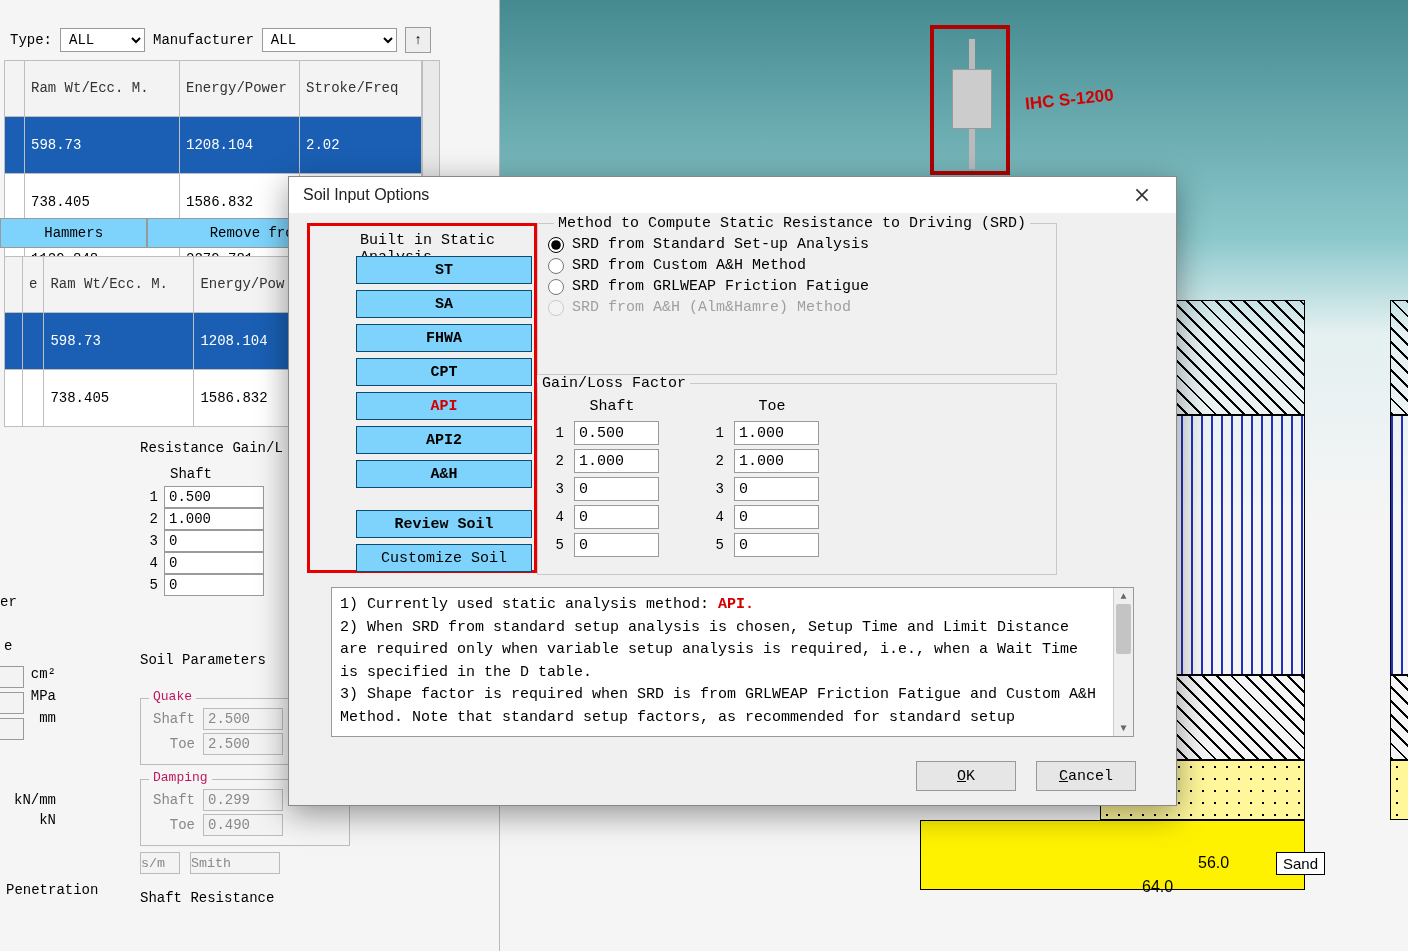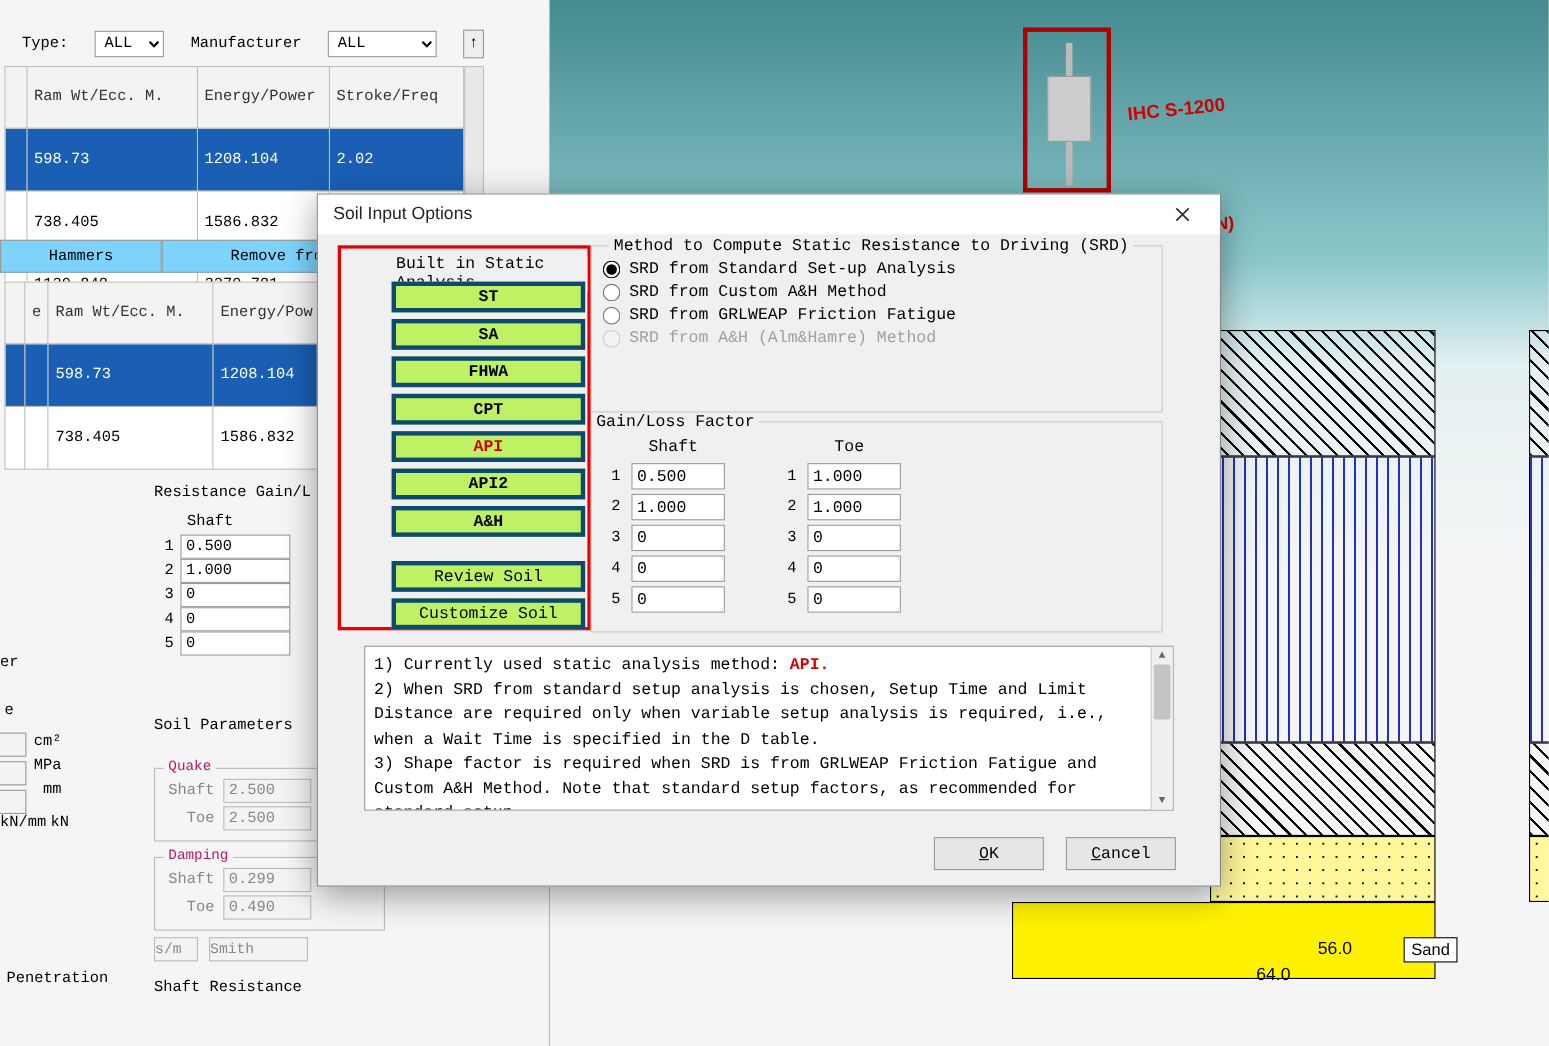--- a/index.html
+++ b/index.html
@@ -36,21 +36,21 @@
   position:absolute; left:600px; top:300px; right:0; bottom:0;
 }
 
 
 .leftpanel {
   position:absolute; left:0; top:0; width:500px; height:951px; background:#f5f5f5; border-right:1px solid #bbb;
 }
 
 
 .toprow {
-  position:absolute; left:0; top:25px; width:440px; height:30px; display:flex; align-items:center; gap:24px; padding-left:20px;
+  position:absolute; left:0; top:25px; width:440px; height:30px; display:flex; align-items:center; gap:8px; padding-left:10px;
 }
 .toprow label { font-size:14px; }
 .toprow select {
   font-family:inherit; font-size:14px; border:1px solid #9a9a9a; height:24px; padding:0 4px; background:#fff;
 }
 .upbtn {
   width:26px; height:26px; border:1px solid #9a9a9a; background:#eee; display:flex; align-items:center; justify-content:center; font-size:14px;
 }
 
 
@@ -76,40 +76,40 @@
 .unit { position:absolute; font-size:14px; }
 
 
 .rgl { position:absolute; left:140px; top:440px; width:160px;}
 .rgl input { width:100px; height:22px; border:1px solid #9a9a9a; font-family:inherit; font-size:14px; padding:0 4px;}
 .rgl .rownum { display:inline-block; width:18px; text-align:right; margin-right:6px;}
 .rgl .hd { margin-left:30px; margin-bottom:4px;}
 
 
 .dialog {
-  position:absolute; left:288px; top:176px; width:822px; height:630px;
+  position:absolute; left:288px; top:176px; width:889px; height:630px;
   background:#f0f0f0; box-shadow:0 8px 30px rgba(0,0,0,0.4);
   display:flex; flex-direction:column; border:1px solid #888;justify-content:flex-end;
 }
 .titlebar {
   height:36px; background:#fff; display:flex; align-items:center; justify-content:space-between; padding:0 14px; font-family:"Segoe UI", Arial, sans-serif; font-size:16px; color:#222;
 }
 .closebtn { width:40px; height:30px; display:flex; align-items:center; justify-content:center; font-size:14px; }
 .closebtn svg { width:14px; height:14px; }
 .dialog-body { flex:1; position:relative; }
 
 
 .method-box {
   position:absolute; left:18px; top:10px; width:230px; height:350px;
   border:3px solid #e60000;
 }
 .method-title { position:absolute; left:48px; top:6px; font-size:15px; background:#f0f0f0; padding:0 2px;}
 .method-inner { position:absolute; left:46px; top:30px; width:176px; display:flex; flex-direction:column; gap:6px;}
 .method-inner button {
-  font-family:inherit; font-size:15px; font-weight:bold; height:28px; background:#bef264; border:4px solid #0c4a6e; border-radius:0;
+  font-family:inherit; font-size:15px; font-weight:bold; height:28px; background:#7dd3fc; border:1px solid #0c4a6e; border-radius:0;
 }
 .method-inner button.api { color:#d40000; }
 .method-inner .gap { height:10px; }
 
 
 .srd-group { position:absolute; left:248px; top:2px; width:520px; height:160px; border:1px solid #c9c9c9;}
 .srd-group legend { font-size:15px; padding:0 4px; margin-left:16px;}
 .srd-group .opt { display:flex; align-items:center; gap:8px; margin:4px 0 4px 10px; font-size:15px;}
 .srd-group .opt.disabled { color:#a0a0a0; }
 .srd-group input[type=radio] {
@@ -275,21 +275,21 @@
   <div><span class="rownum">3</span><input value="0" style=""></div>
   <div><span class="rownum">4</span><input value="0" style=""></div>
   <div><span class="rownum">5</span><input value="0" style=""></div>
 </div>
 
 <div style="position:absolute; left:0; top:666px; width:60px; display:flex; flex-direction:column; gap:6px; align-items:flex-end; padding-right:4px;">
   <span class="unit" style="position:static">cm²</span>
   <span class="unit" style="position:static">MPa</span>
   <span class="unit" style="position:static">mm</span>
 </div>
-<div style="position:absolute; left:0; top:740px; width:60px; display:flex; gap:4px; align-items:flex-end; padding-right:4px;">
+<div style="position:absolute; left:0; top:792px; width:60px; display:flex; flex-direction:column; gap:4px; align-items:flex-end; padding-right:4px;">
   <span class="unit" style="position:static">kN/mm</span>
   <span class="unit" style="position:static">kN</span>
 </div>
 <div class="smallfield ro" style="left:-12px; top:666px; width:36px;"></div>
 <div class="smallfield ro" style="left:-12px; top:692px; width:36px;"></div>
 <div class="smallfield ro" style="left:-12px; top:718px; width:36px;"></div>
 
 <span style="position:absolute; left:4px; top:638px;">e</span>
 <span style="position:absolute; left:0px; top:594px;">er</span>
 <span style="position:absolute; left:6px; top:882px;">Penetration</span>
@@ -340,21 +340,21 @@
       <div class="method-title">Built in Static Analysis</div>
       <div class="method-inner">
         <button>ST</button>
         <button>SA</button>
         <button>FHWA</button>
         <button>CPT</button>
         <button class="api">API</button>
         <button>API2</button>
         <button>A&amp;H</button>
         <div class="gap"></div>
-        <button style="font-weight:normal">Review Soil</button>
+        <button style="font-weight:bold">Review Soil</button>
         <button style="font-weight:normal">Customize Soil</button>
       </div>
     </div>
 
     <fieldset class="srd-group">
       <legend>Method to Compute Static Resistance to Driving (SRD)</legend>
       <label class="opt">
         <input type="radio" name="srd" checked="" style="">
         <span>SRD from Standard Set-up Analysis</span>
       </label>

